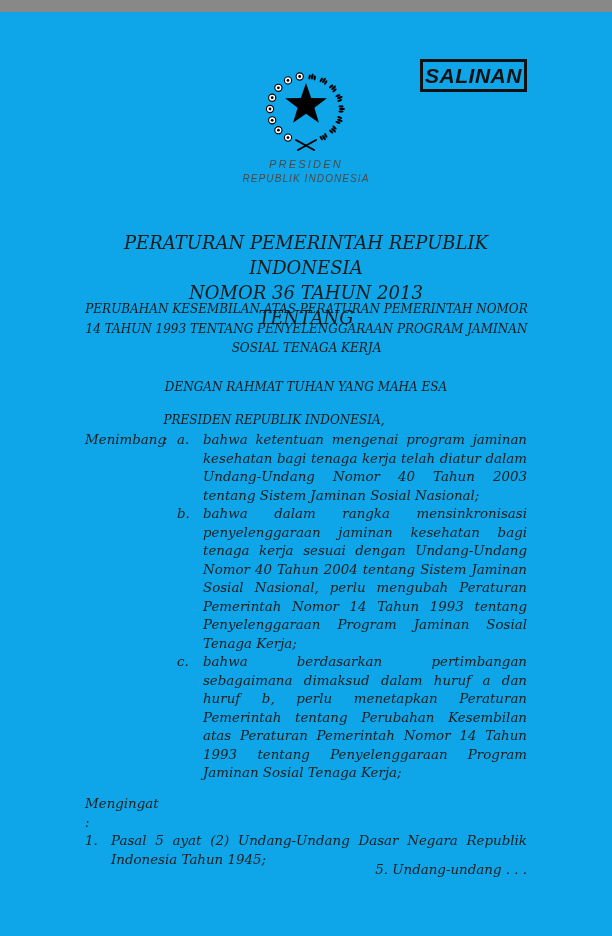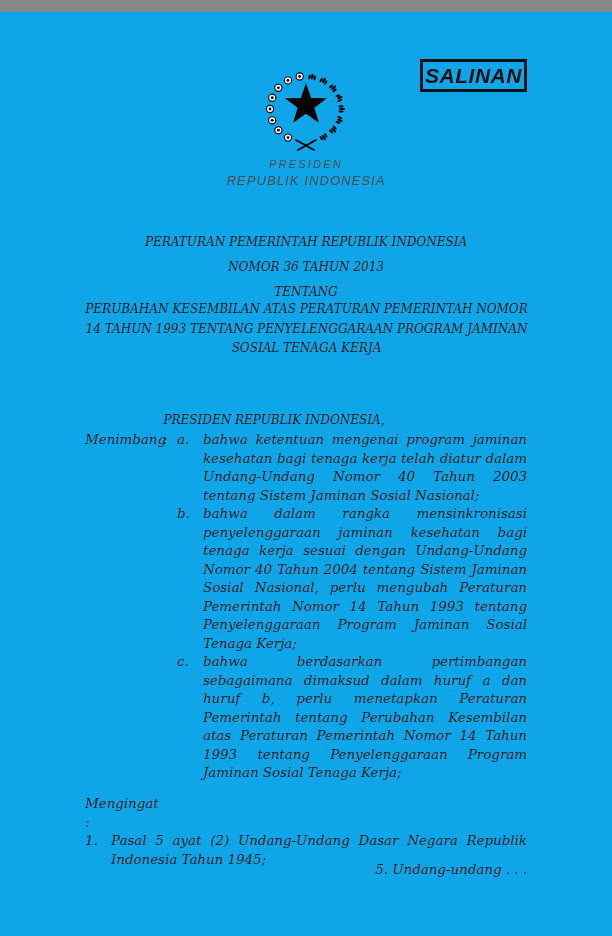--- a/index.html
+++ b/index.html
@@ -30,25 +30,25 @@
   }
   .emblem svg { width:100%; height:100%; display:block; }
   
   .letterhead {
     position:absolute; top:146px; left:156px; width:300px;
     text-align:center;
     font-family:"Liberation Sans", sans-serif;
     color:#4a4a4a;
   }
   .letterhead .lh1 { font-size:11px; letter-spacing:2.2px; }
-  .letterhead .lh2 { font-size:13px; letter-spacing:1.1px; margin-top:2.5px; }
+  .letterhead .lh2 { font-size:10px; letter-spacing:1.1px; margin-top:2.5px; }
   
   .title-head {
     position:absolute; top:218px; left:66px; width:480px;
-    text-align:center; font-size:12px; color:#1b1b1b;
+    text-align:center; font-size:18px; color:#1b1b1b;
   }
   .title-head div { line-height:25px; }
   .title-subject {
     position:absolute; top:288px; left:84px; width:445px;
     text-align:center; font-size:12px; line-height:19.5px; color:#1b1b1b;
   }
   .invocation {
     position:absolute; top:368px; left:0; width:612px;
     text-align:center; font-size:12px; color:#1b1b1b;
   }
@@ -164,20 +164,21 @@
     <div class="lh2">REPUBLIK INDONESIA</div>
   </div>
 
   <div class="title-head">
     <div>PERATURAN PEMERINTAH REPUBLIK INDONESIA</div>
     <div>NOMOR 36 TAHUN 2013</div>
     <div>TENTANG</div>
   </div>
   <div class="title-subject">PERUBAHAN KESEMBILAN ATAS PERATURAN PEMERINTAH NOMOR 14 TAHUN 1993 TENTANG PENYELENGGARAAN PROGRAM JAMINAN SOSIAL TENAGA KERJA</div>
 
+  <div class="invocation">DENGAN RAHMAT TUHAN YANG MAHA ESA</div>
   <div class="authority">PRESIDEN REPUBLIK INDONESIA,</div>
 
   <div class="clause menimbang">
     <span class="clause-label">Menimbang</span>
     <span class="clause-colon">:</span>
     <div class="clause-items">
       <div class="clause-item">
         <span class="marker">a.</span>
         <p>bahwa ketentuan mengenai program jaminan kesehatan bagi tenaga kerja telah diatur dalam Undang-Undang Nomor 40 Tahun 2003 tentang Sistem Jaminan Sosial Nasional;</p>
       </div>

